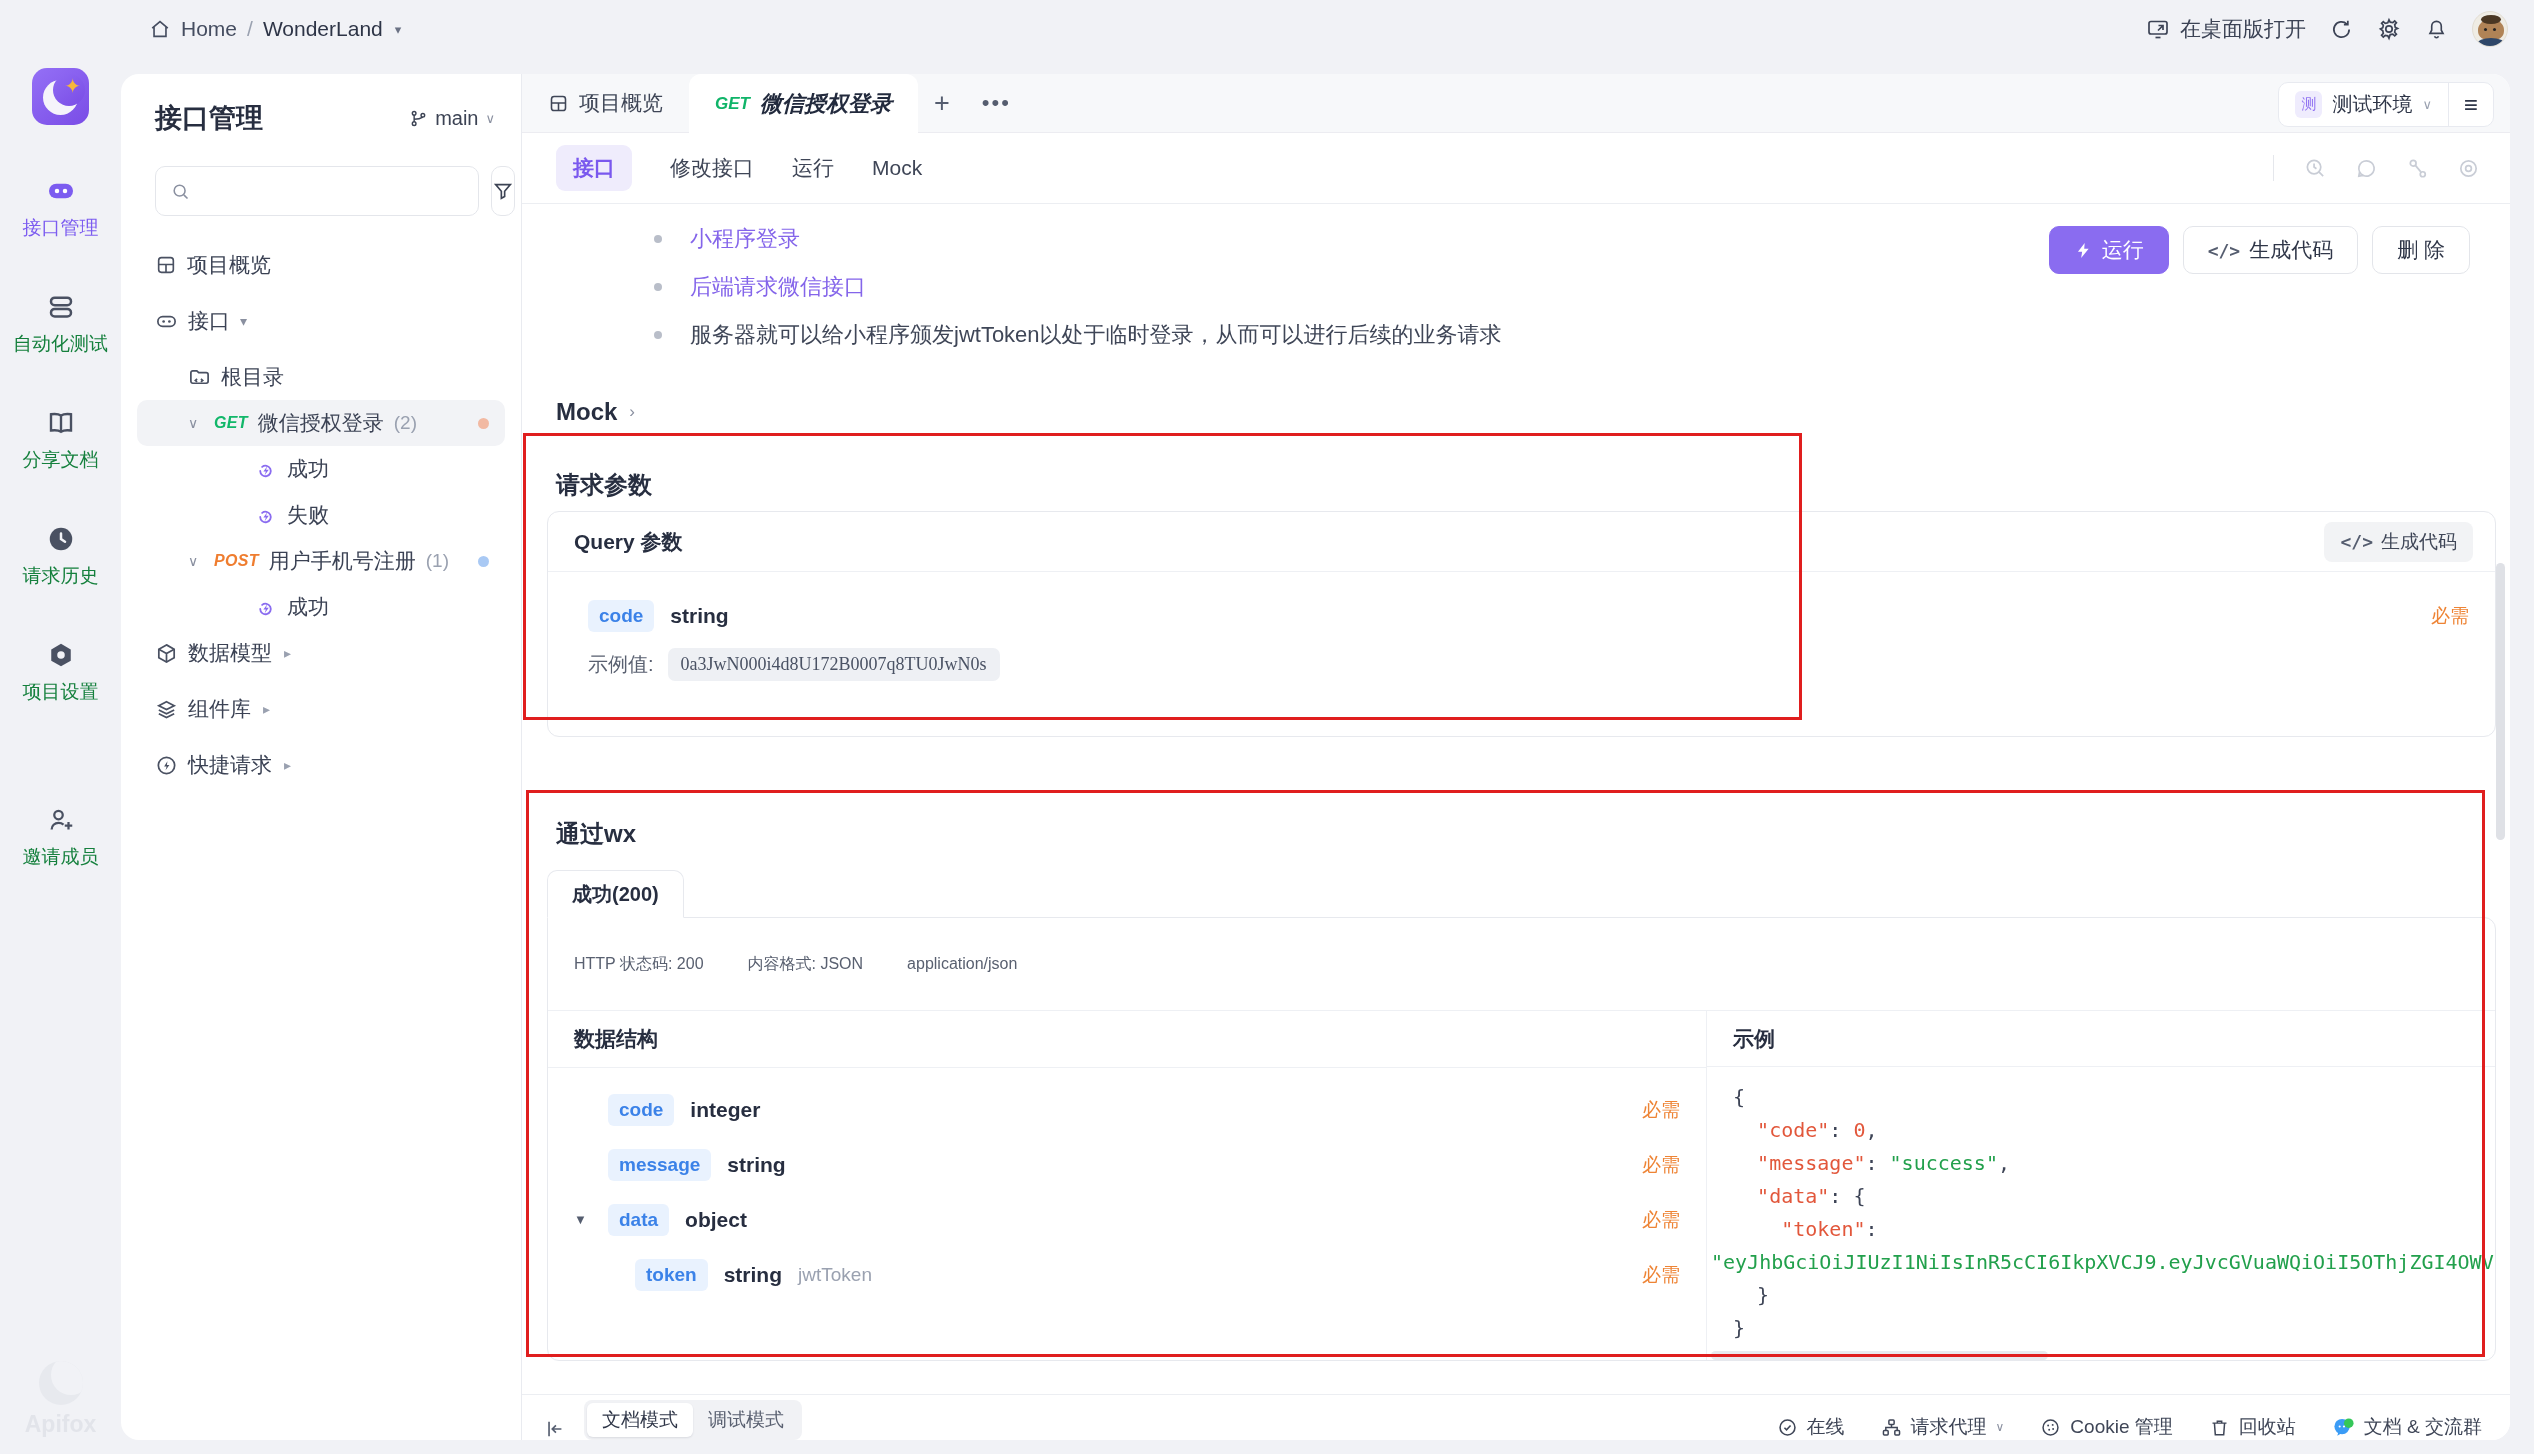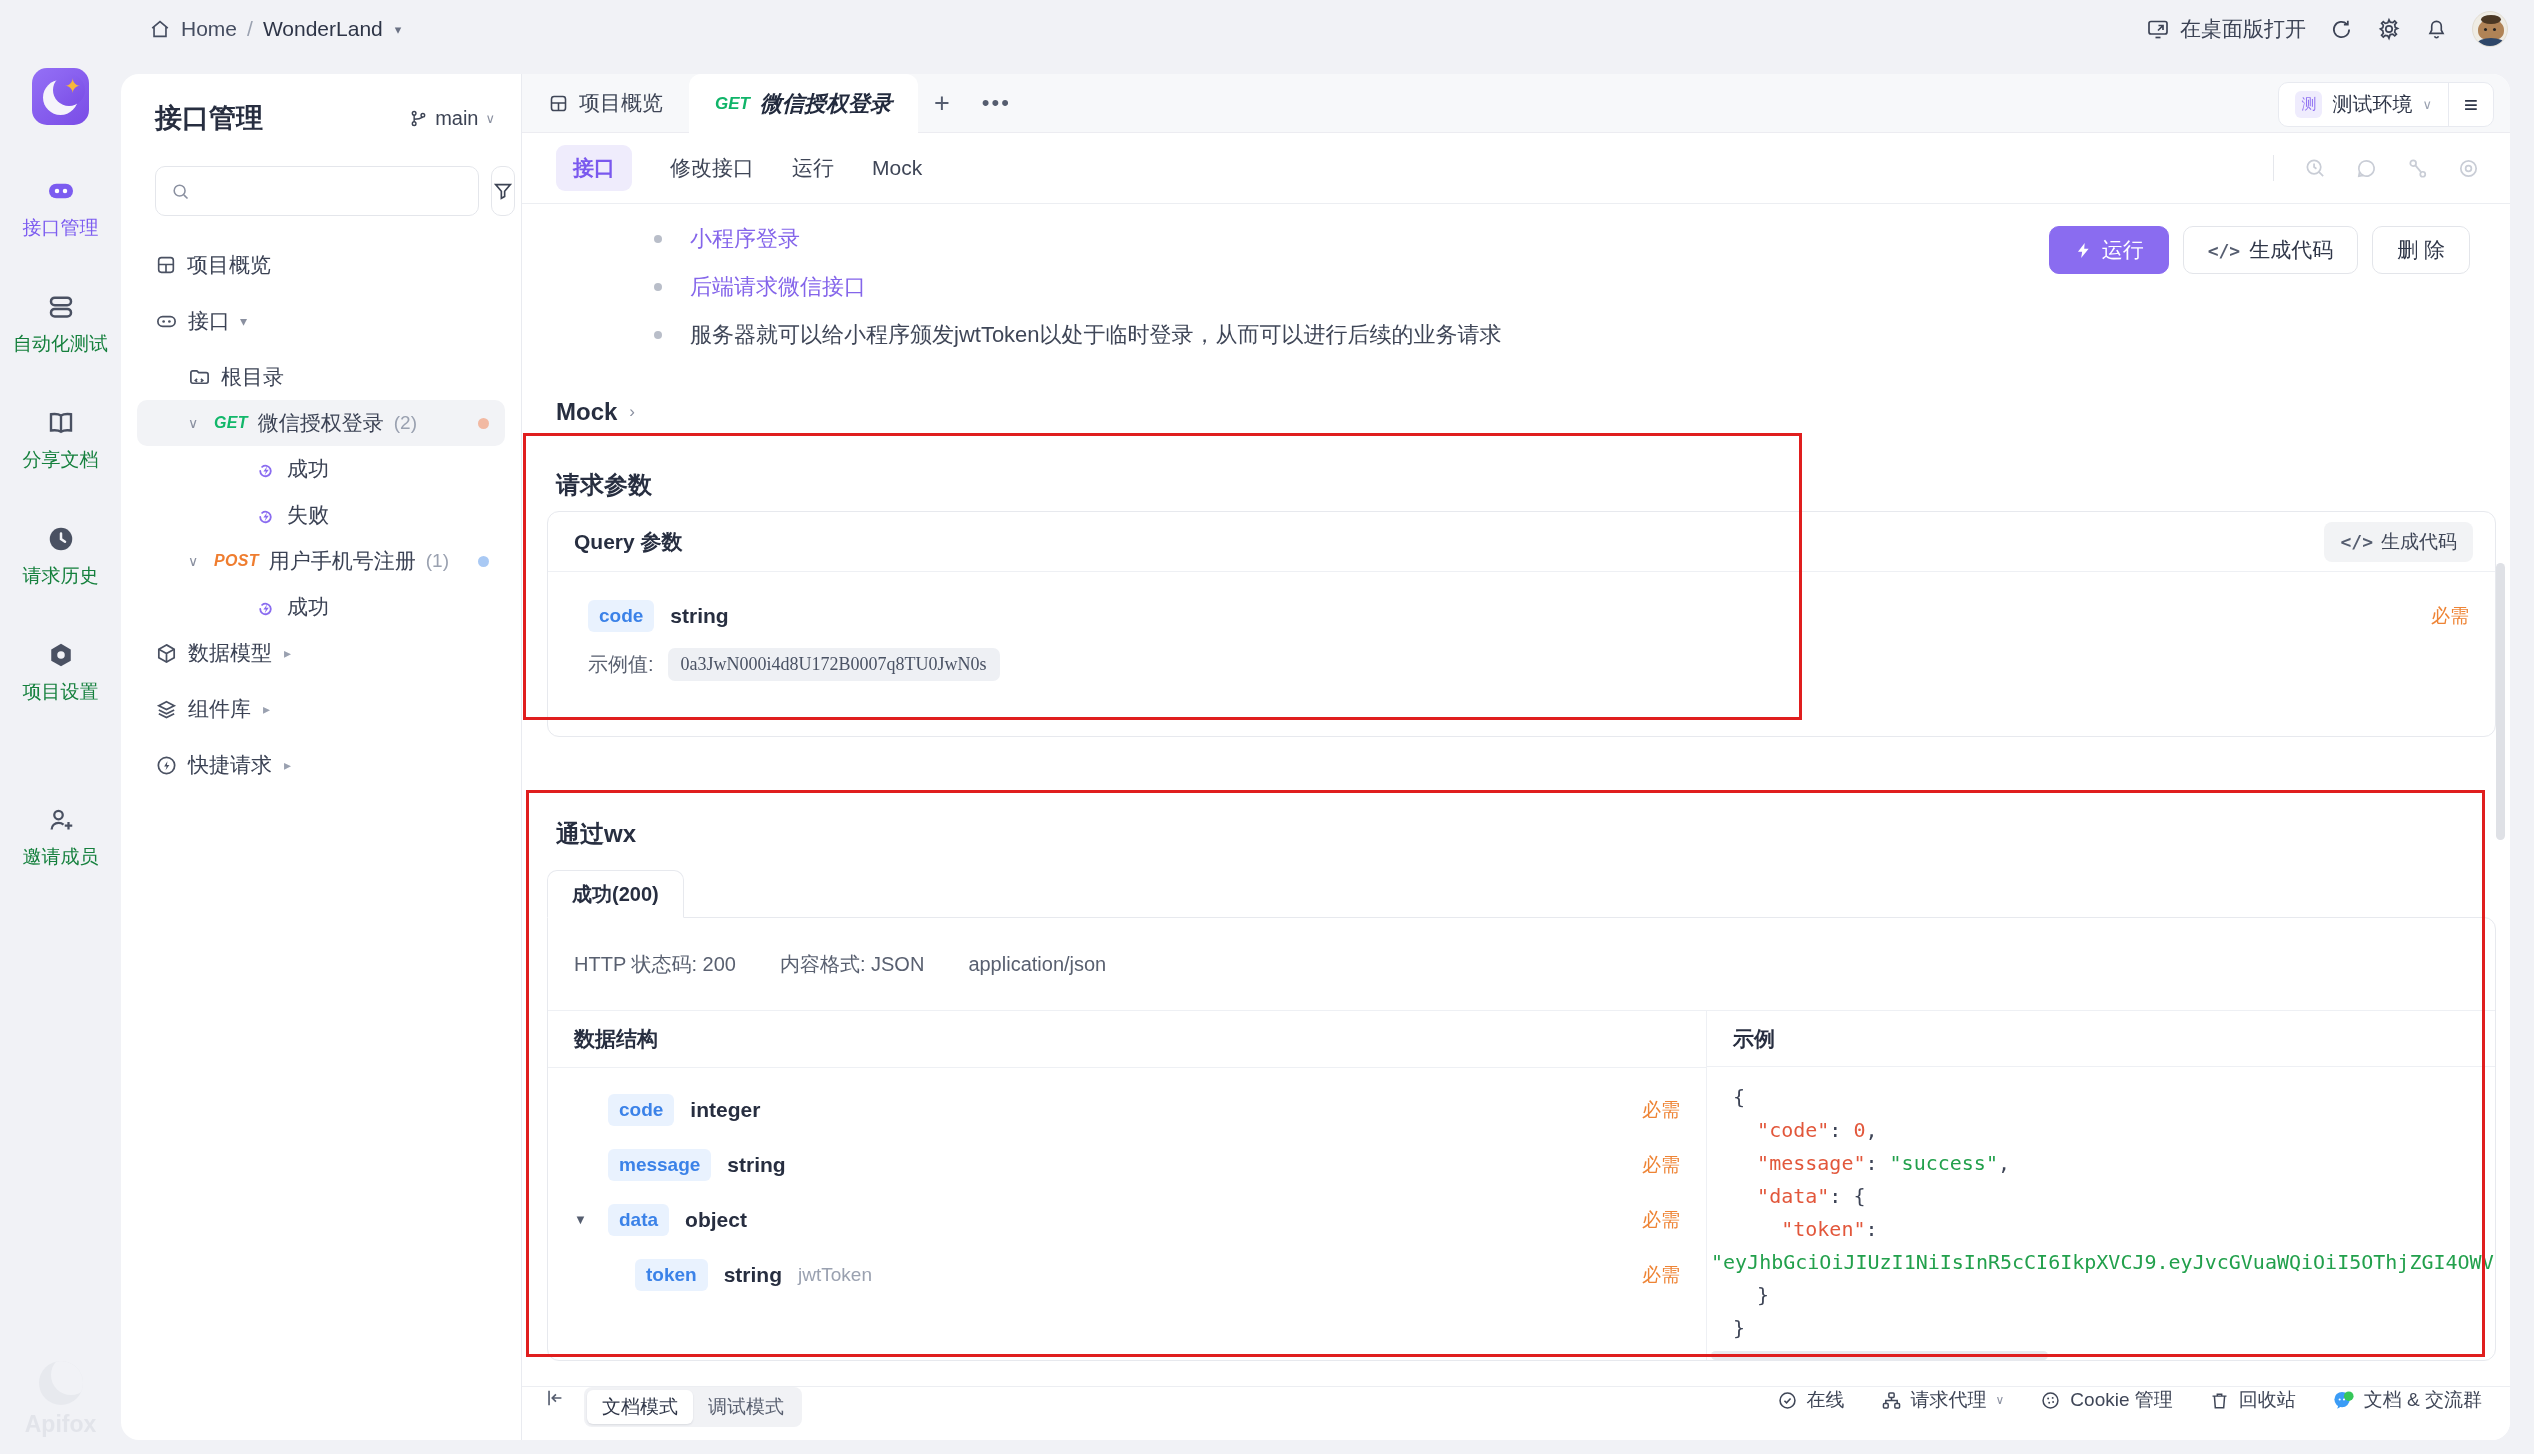--- a/index.html
+++ b/index.html
@@ -112,21 +112,21 @@
   .ptype { font-size:21px; color:#272e40; font-weight:bold; }
   .pnote { font-size:19px; color:#9aa1b0; }
   .req-flag { margin-left:auto; color:#ee8435; font-size:19px; }
   .pdesc { margin-top:13px; font-size:20px; color:#596070; }
   .pexample { margin-top:16px; display:flex; align-items:center; gap:14px; font-size:20px; color:#596070; }
   .mono-pill { background:#eef0f4; border-radius:7px; padding:6px 13px; font-family:Liberation Serif, serif; font-size:18px; color:#4a5264; }
 
   .resp-title { position:absolute; top:614px; left:34px; }
   .resp-tab { position:absolute; top:666px; left:25px; height:48px; background:#fff; border:1px solid #e7e9ee; border-bottom:1px solid #fff; border-radius:10px 10px 0 0; display:flex; align-items:center; padding:0 24px; font-size:20px; font-weight:bold; color:#272e40; z-index:2; }
   .resp-card { position:absolute; top:713px; left:25px; right:14px; height:444px; border:1px solid #e7e9ee; border-radius:0 12px 12px 12px; background:#fff; display:flex; flex-direction:column; }
-  .rc-status { height:93px; display:flex; align-items:center; gap:44px; padding:0 26px; font-size:20px; color:#596070; border-bottom:1px solid #eef0f4; }
+  .rc-status { height:93px; display:flex; align-items:center; gap:44px; padding:0 26px; font-size:16px; color:#596070; border-bottom:1px solid #eef0f4; }
   .rc-status b { font-weight:normal; color:#596070; }
   .rc-grid { flex:1; display:flex; min-height:0; }
   .rc-left { width:1159px; display:flex; flex-direction:column; border-right:1px solid #eef0f4; }
   .rc-right { flex:1; display:flex; flex-direction:column; min-width:0; }
   .col-head { height:57px; display:flex; align-items:center; padding:0 26px; font-size:21px; font-weight:bold; color:#272e40; border-bottom:1px solid #eef0f4; }
   .schema-body { padding:14px 26px 0 26px; }
   .frow { height:55px; display:flex; align-items:center; gap:16px; }
   .frow .tog { width:18px; font-size:13px; color:#555d6f; }
   .frow.ind1 { padding-left:61px; }
   .json-body { padding:14px 0 0 0; font-family:"DejaVu Sans Mono",monospace; font-size:20px; line-height:33px; white-space:pre; overflow:hidden; }
@@ -134,21 +134,21 @@
   .json-body .ln.flush { padding-left:4px; }
   .tk-p { color:#3d4456; } .tk-k { color:#e2573b; } .tk-n { color:#e2573b; } .tk-s { color:#22a04c; }
   .hscroll { margin:10px 0 0 4px; width:337px; height:9px; border-radius:5px; background:#e8eaee; }
 
   .redbox { position:absolute; border:3px solid #e01e1e; pointer-events:none; z-index:5; }
   .redbox.r1 { left:1px; top:229px; width:1279px; height:287px; }
   .redbox.r2 { left:4px; top:586px; width:1959px; height:567px; }
   .vscroll { position:absolute; right:5px; top:359px; width:9px; height:277px; border-radius:5px; background:#dfe1e6; z-index:6; }
 
   
-  .bottombar { height:54px; border-top:1px solid #eceef2; display:flex; align-items:flex-start; padding:0 28px 0 22px; font-size:19px; color:#3f4657; background:#fff; }
+  .bottombar { height:46px; border-top:1px solid #eceef2; display:flex; align-items:flex-end; padding:0 28px 0 22px; font-size:19px; color:#3f4657; background:#fff; }
   .seg { display:flex; background:#f1f2f5; border-radius:8px; padding:3px; margin-left:18px; }
   .seg .opt { padding:4px 15px; border-radius:6px; color:#596070; cursor:pointer; }
   .seg .opt.active { background:#fff; color:#2f3648; box-shadow:0 1px 2px rgba(40,50,70,.12); }
   .bb-right { margin-left:auto; display:flex; align-items:center; gap:36px; }
   .bb-item { display:flex; align-items:center; gap:9px; cursor:pointer; }
   .bb-item .caret { font-size:12px; color:#8a90a0; }
 </style>
 </head>
 <body>
 

